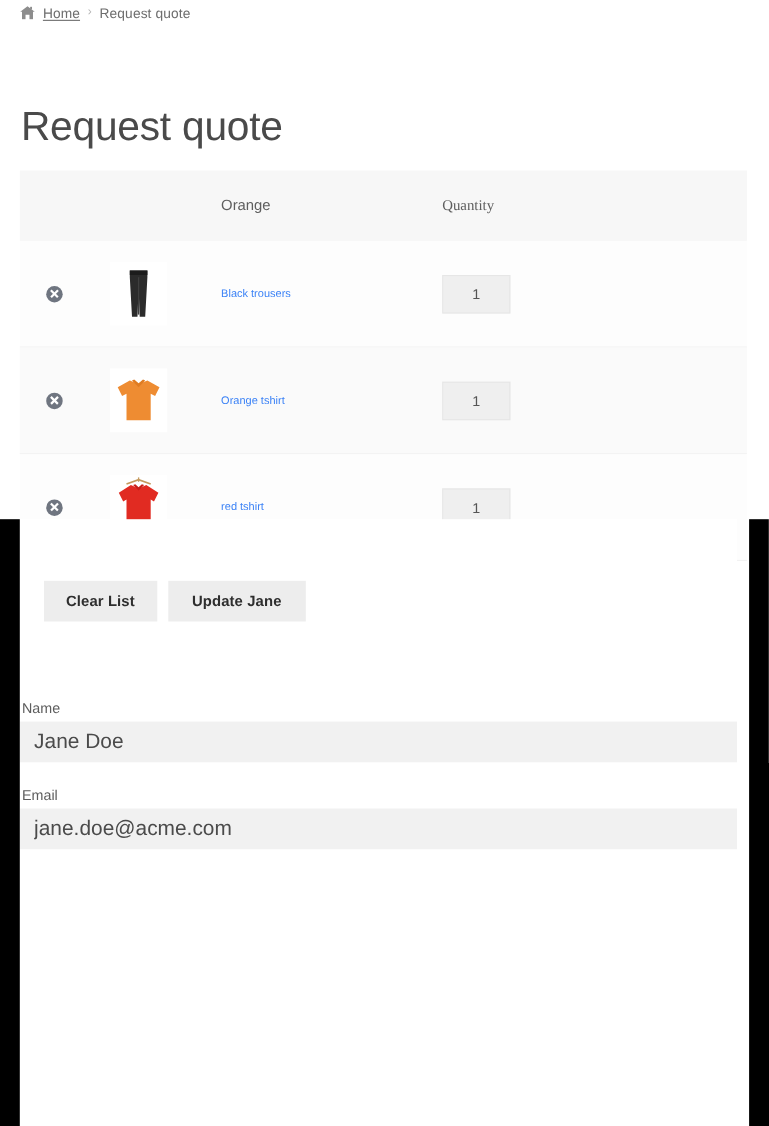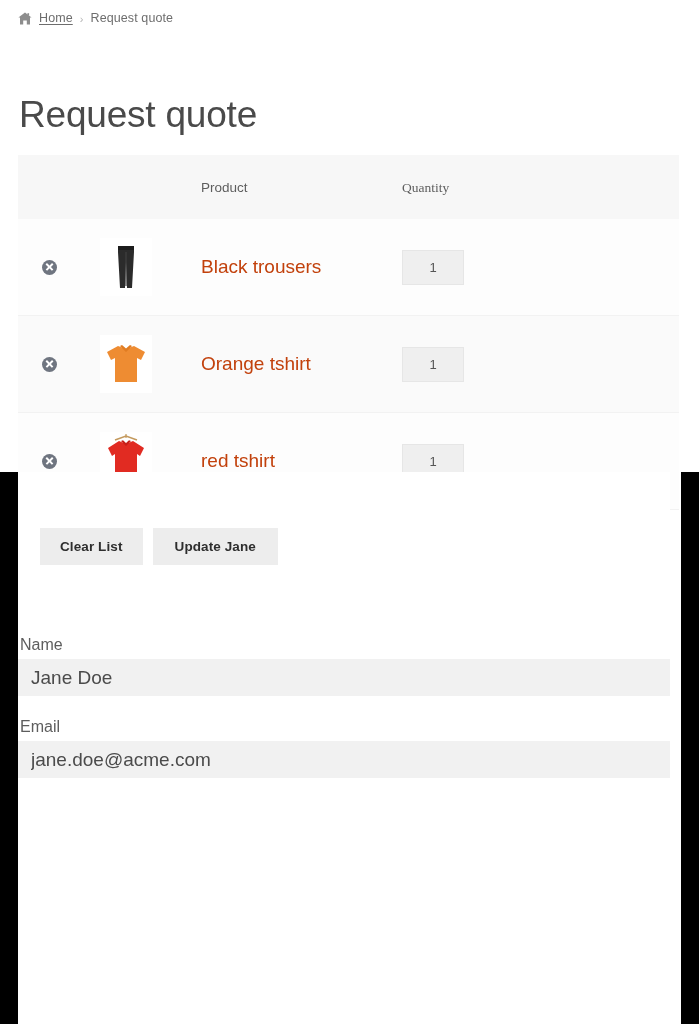--- a/index.html
+++ b/index.html
@@ -25,21 +25,21 @@
     background: #ffffff;
   }
 
   
   .breadcrumb {
     position: absolute;
     left: 18px;
     top: 5px;
     height: 20px;
     display: flex;
-    align-items: flex-end;
+    align-items: flex-start;
     font-size: 12.5px;
     color: #6d6d6d;
     letter-spacing: .1px;
   }
   .bc-home-icon {
     width: 14px;
     height: 13px;
     margin-right: 7px;
     display: inline-block;
     position: relative;
@@ -151,22 +151,22 @@
     align-items: center;
     justify-content: center;
     overflow: hidden;
   }
   .thumb svg { display: block; }
 
   .prod-name {
     flex: 0 0 215px;
     padding-left: 31px;
     box-sizing: border-box;
-    font-size: 19px;
-    color: #c2410c;
+    font-size: 10px;
+    color: #3b82f6;
     text-decoration: none;
     cursor: pointer;
   }
 
   .qty-wrap {
     flex: 0 0 140px;
     padding-left: 17px;
     box-sizing: border-box;
   }
   .qty-input {
@@ -231,21 +231,21 @@
 
   .form {
     position: absolute;
     left: 0;
     top: 164px;
     width: 663px;
   }
   .field { margin-bottom: 0; }
   .field-label {
     display: block;
-    font-size: 16px;
+    font-size: 13px;
     color: #5d5d5d;
     padding-left: 2px;
     margin-bottom: 5px;
   }
   .text-input {
     display: block;
     width: 663px;
     height: 37px;
     background: #f1f1f1;
     border: none;
@@ -303,21 +303,21 @@
   </nav>
 
   <h1 class="page-title">Request quote</h1>
 
   <div class="cart">
 
     <div class="cart-head">
       <div class="col-remove"></div>
       <div class="col-thumb"></div>
       <div class="col-name">
-        <span class="th">Product</span>
+        <span class="th">Orange</span>
       </div>
       <div class="col-qty">
         <span class="th">Quantity</span>
       </div>
     </div>
 
     <div class="cart-row">
       <div class="remove-btn">
         <span class="remove-circle"></span>
       </div>

